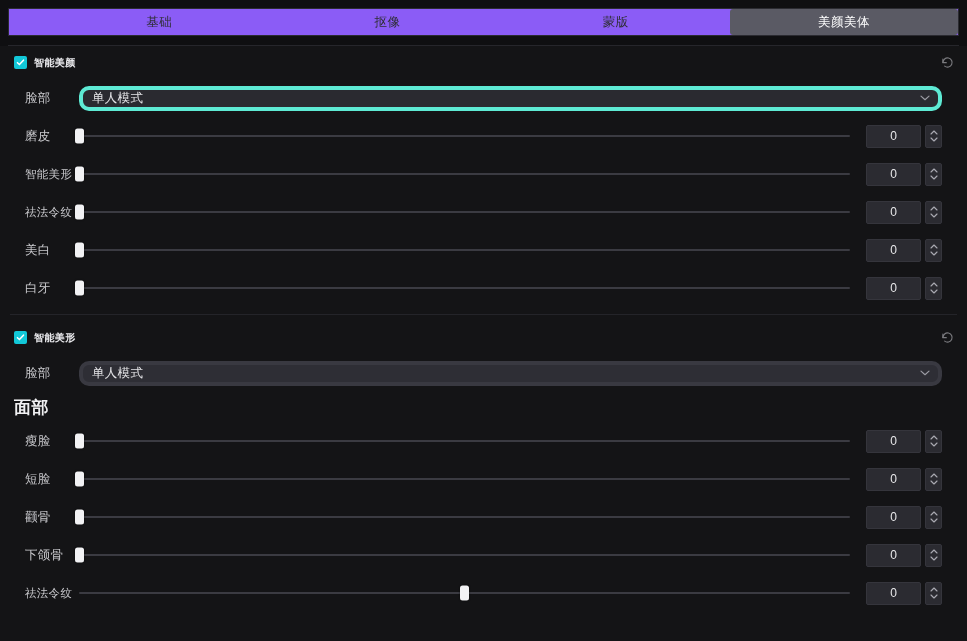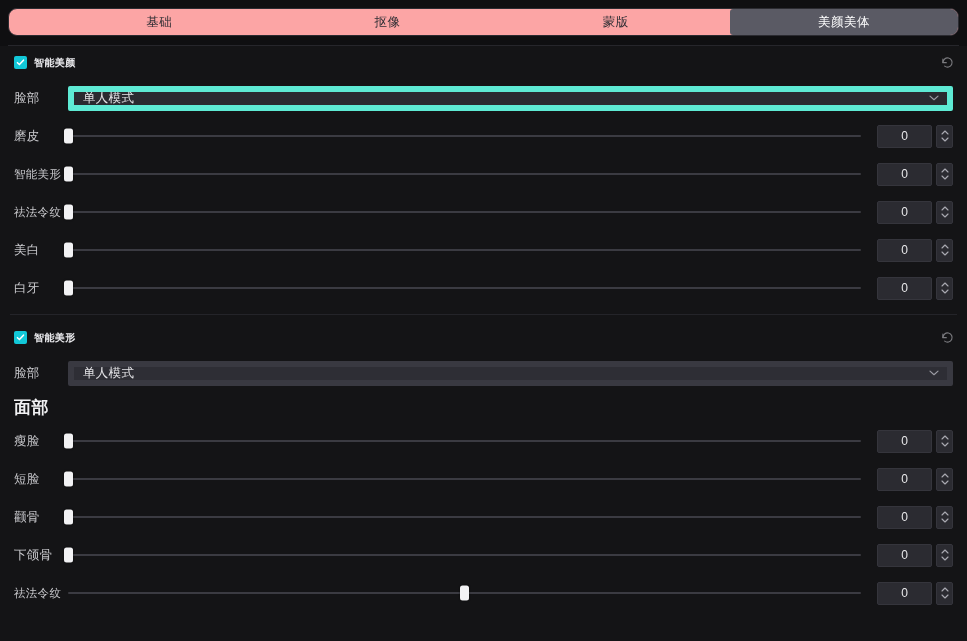--- a/index.html
+++ b/index.html
@@ -19,22 +19,22 @@
   }
 
   
   .tabbar-wrap {
     padding: 8px 8px 0 8px;
     background: #0f0f11;
   }
   .tabbar {
     display: flex;
     height: 28px;
-    background: #fca5a5;
-    border-radius: 9px;
+    background: #8b5cf6;
+    border-radius: 1px;
     overflow: hidden;
     border: 1px solid #2b2b31;
     padding-left: 36px;
   }
   .tab {
     flex: 1 1 0;
     display: flex;
     align-items: center;
     justify-content: center;
     font-size: 12.5px;
@@ -106,21 +106,21 @@
     justify-content: center;
     cursor: pointer;
     opacity: 0.62;
   }
 
   
   .row {
     display: flex;
     align-items: center;
     height: 38px;
-    padding: 0 14px;
+    padding: 0 25px;
   }
   .row-label {
     width: 54px;
     flex: 0 0 54px;
     font-size: 12.5px;
     color: #c9c9cd;
     letter-spacing: 0.3px;
     white-space: nowrap;
   }
   .row-label.wide {
@@ -128,22 +128,22 @@
     flex: 0 0 54px;
     font-size: 11.5px;
   }
 
   
   .select {
     position: relative;
     flex: 1 1 auto;
     height: 25px;
     background: #2a2a30;
-    border: 6px solid #5eead4;
-    border-radius: 2px;
+    border: 4px solid #5eead4;
+    border-radius: 10px;
     display: flex;
     align-items: center;
     padding: 0 22px 0 9px;
     cursor: pointer;
   }
   .select.alt { background: #2e2e35; border-color: #393941; }
   .select-value {
     font-size: 12.5px;
     color: #e4e4e7;
     letter-spacing: 0.3px;

